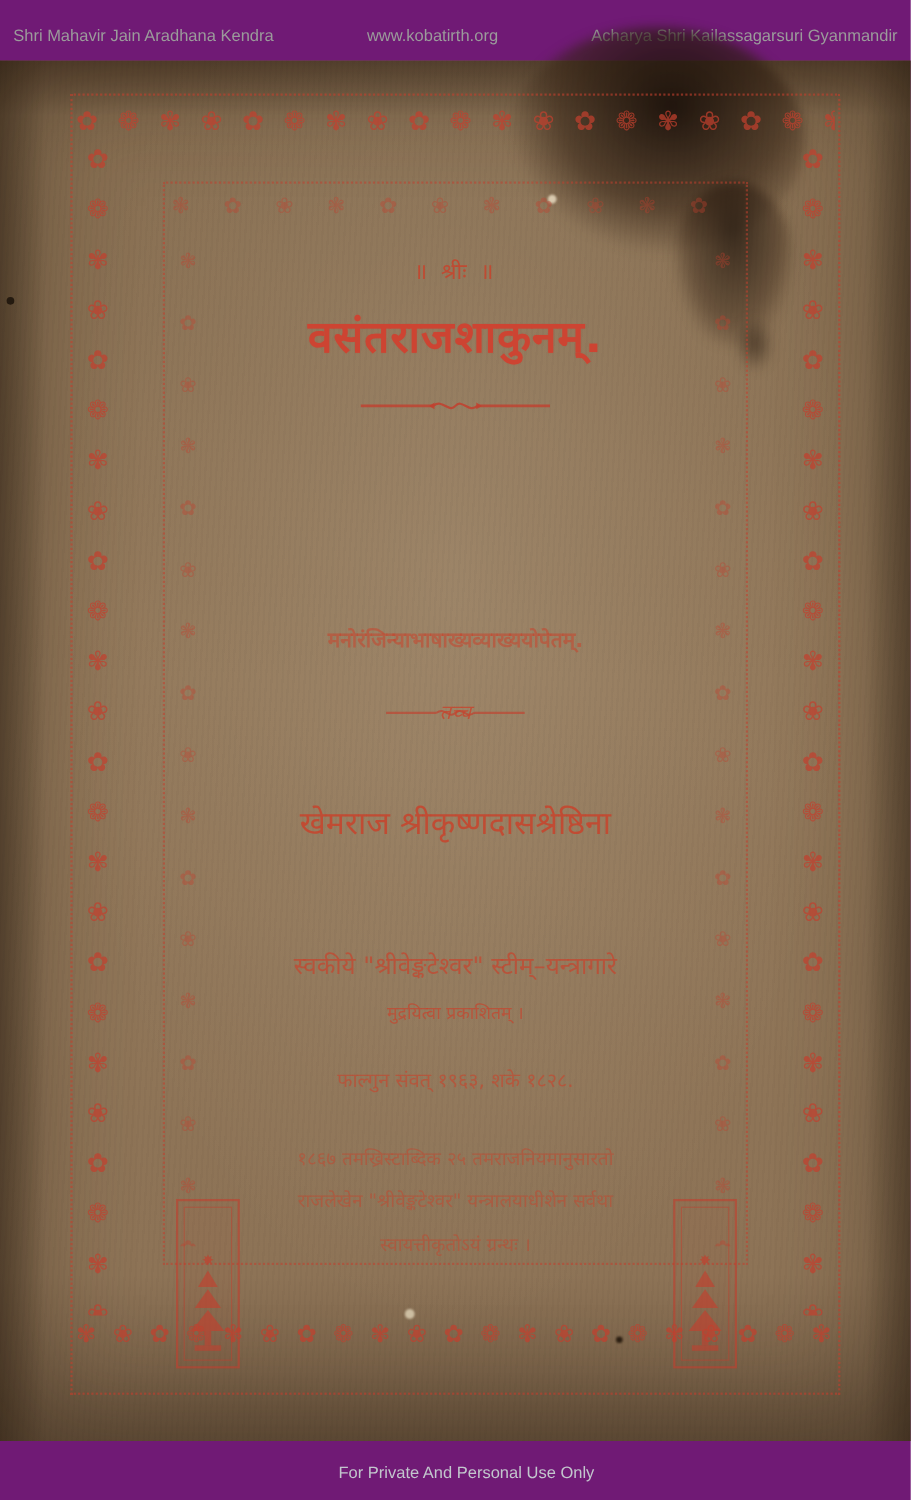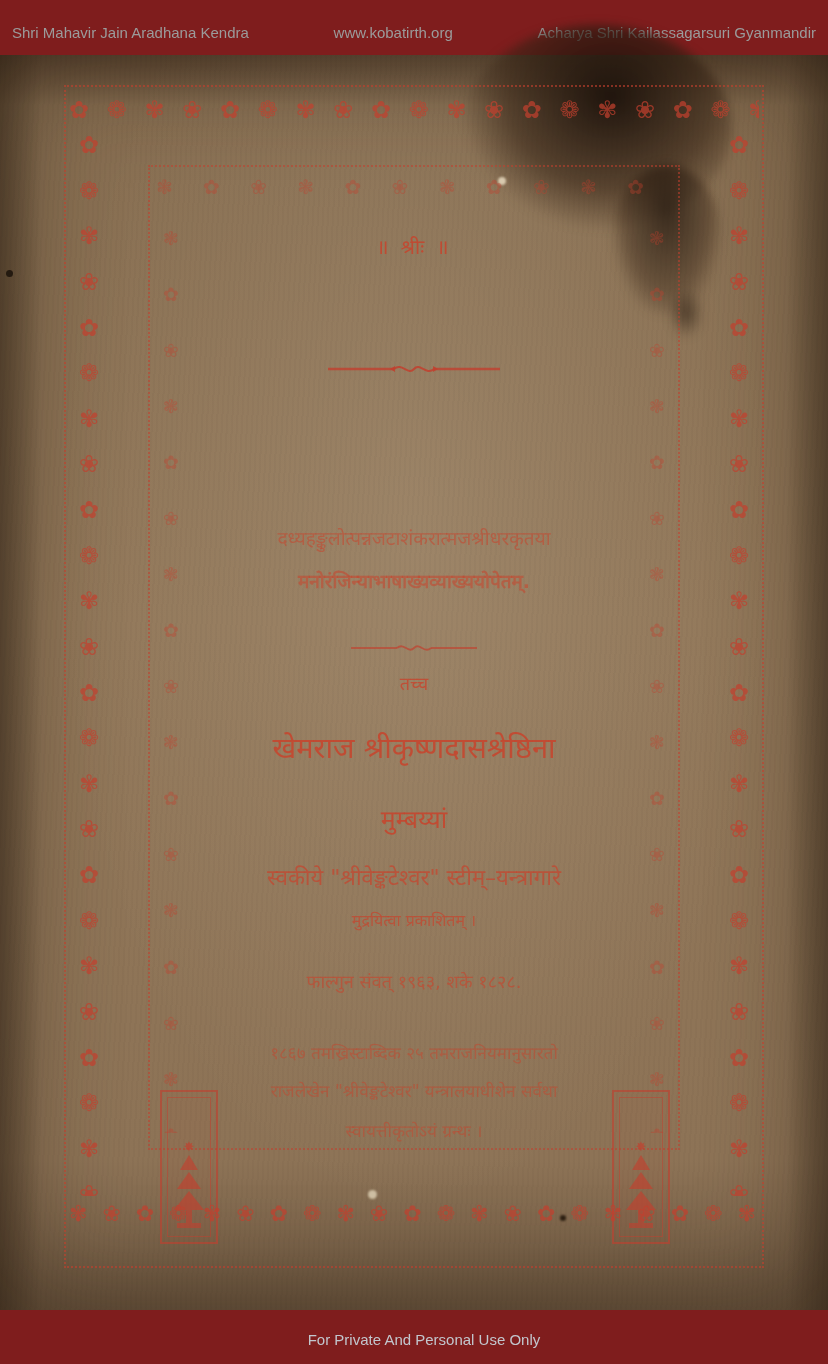--- a/index.html
+++ b/index.html
@@ -1,16 +1,16 @@
 <!DOCTYPE html>
 <html><head>
 <meta charset="utf-8">
 <style>
   html,body{margin:0;padding:0;}
-  .page{position:relative;width:828px;height:1364px;background:#7f1d1d;overflow:hidden;
+  .page{position:relative;width:828px;height:1364px;background:#701a75;overflow:hidden;
         font-family:"Liberation Sans",sans-serif;}
 
   
   .hdr{position:absolute;top:24px;left:0;right:0;display:flex;justify-content:space-between;
        padding:0 12px;color:#9b9b9b;font-size:15px;}
   .ftr{position:absolute;bottom:16px;left:0;right:0;text-align:center;color:#c2c6cd;font-size:15px;margin-left:20px;}
 
   
   .scan{position:absolute;top:55px;left:0;width:828px;height:1255px;
     background:
@@ -69,21 +69,21 @@
   
   .tr{position:absolute;left:64px;width:700px;text-align:center;
       font-family:"DejaVu Sans",sans-serif;color:#c8432c;}
   .t-invoc{top:178px;font-size:20px;letter-spacing:3px;color:rgba(200,67,44,.85);}
   .t-title{top:222px;font-size:40px;font-weight:bold;letter-spacing:1px;color:#cd4432;
       text-shadow:0 0 1px rgba(205,68,50,.6);}
   .t-sub{font-size:27px;color:rgba(200,67,44,.88);}
   .t-sub1{top:358px;} .t-sub2{top:404px;}
   .t-comm{font-size:19px;color:rgba(200,67,44,.55);}
   .t-comm1{top:470px;} .t-comm2{top:513px;font-weight:bold;}
-  .t-tach{top:616px;font-size:18px;color:rgba(200,67,44,.8);}
+  .t-tach{top:580px;font-size:18px;color:rgba(200,67,44,.8);font-style:italic;}
   .t-pub{top:672px;font-size:29px;color:rgba(200,67,44,.85);}
   .t-city{top:746px;font-size:25px;color:rgba(200,67,44,.85);}
   .t-press1{top:806px;font-size:22px;color:rgba(200,67,44,.7);}
   .t-press2{top:854px;font-size:16px;color:rgba(200,67,44,.7);}
   .t-date{top:914px;font-size:18px;color:rgba(200,67,44,.62);}
   .t-copy{font-size:17px;color:rgba(200,67,44,.5);}
   .t-copy1{top:986px;} .t-copy2{top:1024px;} .t-copy3{top:1064px;text-align:center;}
   .divider{position:absolute;left:64px;width:700px;text-align:center;}
   .dv1{top:306px;} .dv2{top:586px;}
 </style>
@@ -135,45 +135,44 @@
           <div class="tree-tri"></div>
           <div class="tree-tri t2"></div>
           <div class="tree-tri t3"></div>
           <div class="tree-trunk"></div>
           <div class="tree-base"></div>
         </div>
       </div>
     </div>
 
     <div class="tr t-invoc">॥ श्रीः ॥</div>
+    <div class="tr t-title">वसंतराजशाकुनम्.</div>
 
     <div class="divider dv1">
       <svg width="180" height="16" viewBox="0 0 180 16">
         <path d="M4 8 H70" stroke="rgba(194,64,46,.8)" stroke-width="2.5" fill="none"></path>
         <path d="M110 8 H176" stroke="rgba(194,64,46,.8)" stroke-width="2.5" fill="none"></path>
         <path d="M70 8 C78 1,84 15,90 8 C96 1,102 15,110 8" stroke="rgba(194,64,46,.85)" stroke-width="2" fill="none"></path>
         <path d="M66 8 l5 -3 v6 z M114 8 l-5 -3 v6 z" fill="rgba(194,64,46,.85)"></path>
       </svg>
     </div>
 
 
-    <div class="tr t-comm t-comm1">दध्यहङ्कुलोत्पन्नजटाशंकरात्मजश्रीधरकृतया</div>
     <div class="tr t-comm t-comm2">मनोरंजिन्याभाषाख्यव्याख्ययोपेतम्.</div>
 
     <div class="divider dv2">
       <svg width="130" height="14" viewBox="0 0 130 14">
         <path d="M2 7 H48" stroke="rgba(194,64,46,.65)" stroke-width="2" fill="none"></path>
         <path d="M82 7 H128" stroke="rgba(194,64,46,.65)" stroke-width="2" fill="none"></path>
         <path d="M48 7 C55 1,59 13,65 7 C71 1,75 13,82 7" stroke="rgba(194,64,46,.7)" stroke-width="1.8" fill="none"></path>
       </svg>
     </div>
 
     <div class="tr t-tach">तच्च</div>
     <div class="tr t-pub">खेमराज श्रीकृष्णदासश्रेष्ठिना</div>
-    <div class="tr t-city">मुम्बय्यां</div>
     <div class="tr t-press1">स्वकीये "श्रीवेङ्कटेश्वर" स्टीम्–यन्त्रागारे</div>
     <div class="tr t-press2">मुद्रयित्वा प्रकाशितम् ।</div>
     <div class="tr t-date">फाल्गुन संवत् १९६३, शके १८२८.</div>
     <div class="tr t-copy t-copy1">१८६७ तमख्रिस्टाब्दिक २५ तमराजनियमानुसारतो</div>
     <div class="tr t-copy t-copy2">राजलेखेन "श्रीवेङ्कटेश्वर" यन्त्रालयाधीशेन सर्वथा</div>
     <div class="tr t-copy t-copy3">स्वायत्तीकृतोऽयं ग्रन्थः ।</div>
   </div>
 
   <div class="ftr">
     <span>For Private And Personal Use Only</span>

